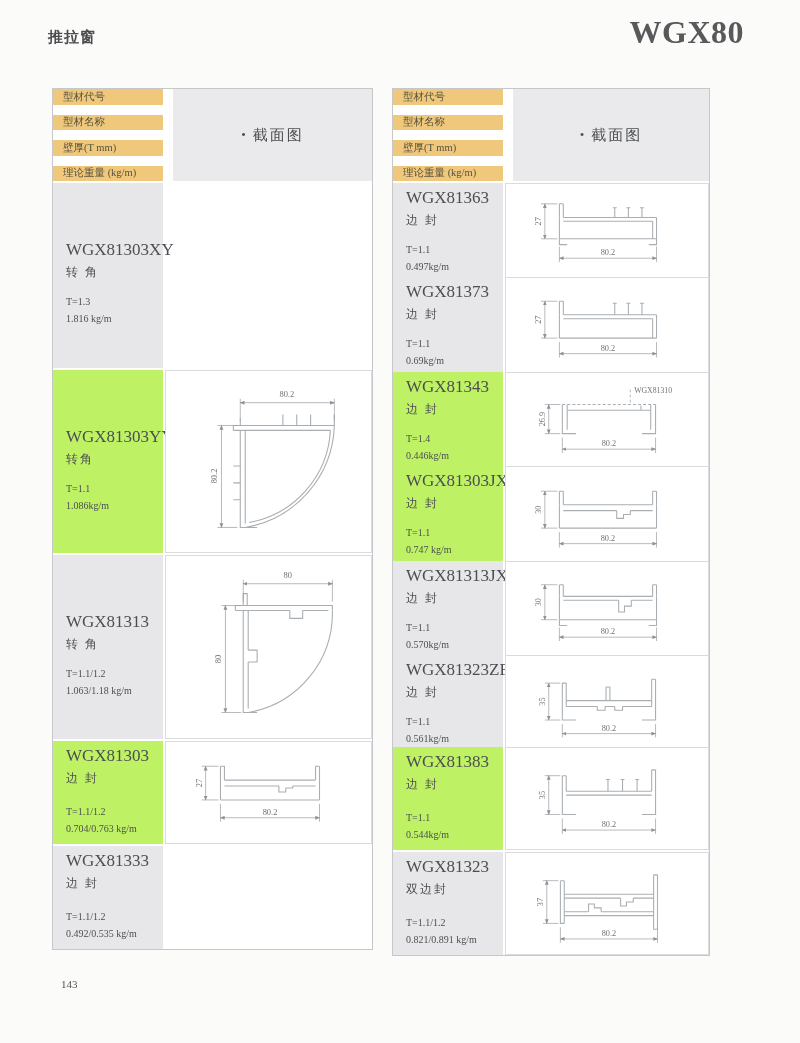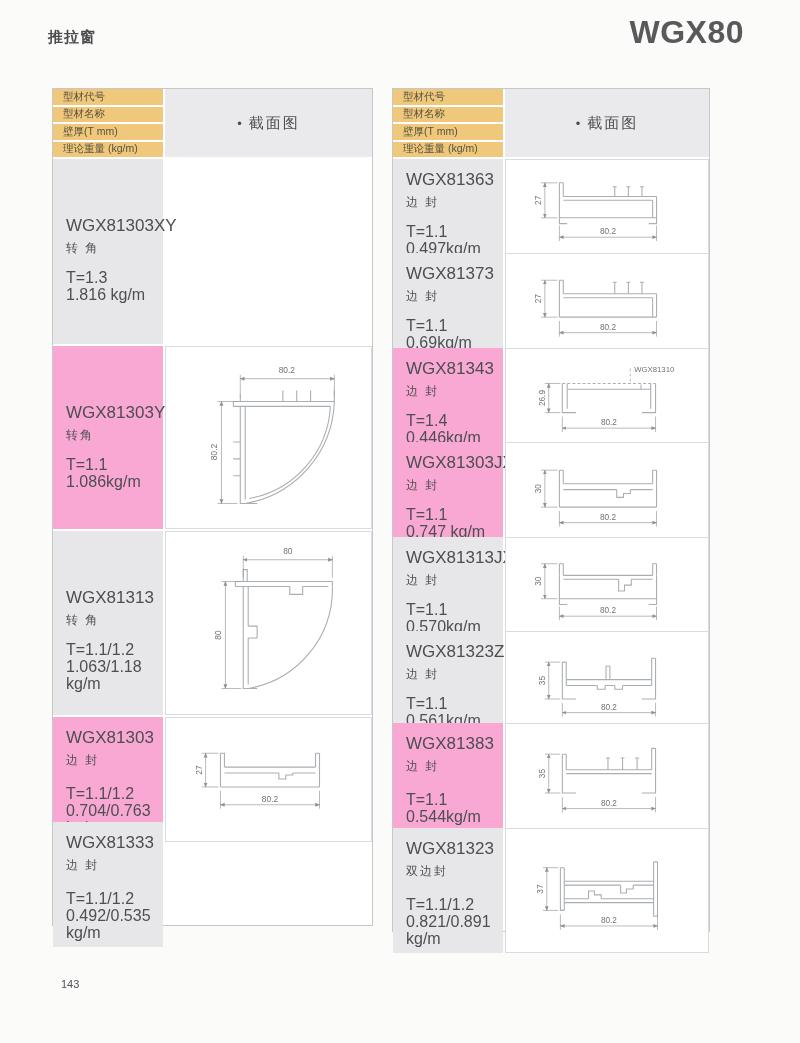--- a/index.html
+++ b/index.html
@@ -1,46 +1,46 @@
 <!DOCTYPE html>
 <html><head>
 <meta charset="utf-8">
 <style>
   html,body { margin:0; padding:0; background:#fbfbf9; }
   .page { position:relative; width:800px; height:1043px; background:#fbfbf9; overflow:hidden;
-          font-family:Liberation Sans, sans-serif; color:#4d4f52; }
+          font-family:Liberation Serif, serif; color:#4d4f52; }
 
   .title-left  { position:absolute; left:48px; top:28px; font-size:15px; font-weight:bold;
                  color:#4c4d4f; letter-spacing:1px; }
   .title-right { position:absolute; right:56px; top:14px; font-size:32px; font-weight:800;
                  color:#58595b; letter-spacing:.5px; }
 
   .ptable { position:absolute; top:88px; display:flex; flex-direction:column; gap:2px;
             background:#ffffff; border:1px solid #c6c7c9; box-sizing:border-box; }
   .ptable.left  { left:52px;  width:321px; }
   .ptable.right { left:392px; width:318px; }
 
-  .phead { display:grid; grid-template-columns:110px 1fr; grid-template-rows:repeat(4,15.5px); gap:2px; }
+  .phead { display:grid; grid-template-columns:110px 1fr; grid-template-rows:repeat(4,15.5px); gap:10px; }
   .hlab  { background:#f0c87c; font-size:10.5px; color:#56513f; display:flex; align-items:center;
            padding-left:10px; }
   .sec   { grid-column:2; grid-row:1/5; background:#eaeaec; display:flex; align-items:center;
            justify-content:center; font-size:15px; color:#4b4d50; letter-spacing:2px; gap:7px; }
   .sec .dot { font-size:13px; letter-spacing:0; }
 
   .prow { display:grid; grid-template-columns:110px 1fr; gap:2px; }
   .h185{height:185px} .h183{height:183px} .h184{height:184px}
   .h103{height:103px} .h92{height:92px} .h93{height:93px} .h90{height:90px}
 
-  .lab { background:#e7e7e9; box-sizing:border-box; padding:10px 6px 6px 13px; }
-  .lab.hl { background:#f9a8d4; }
+  .lab { background:#e7e7e9; box-sizing:border-box; padding:4px 6px 6px 13px; }
+  .lab.hl { background:#bef264; }
   .row-tall .lab { padding-top:56px; }
 
   .code  { font-size:17px; line-height:21px; color:#4c4e51; }
   .pname { font-size:12px; margin-top:4px; letter-spacing:2px; }
-  .spec  { font-size:16px; line-height:17px; }
+  .spec  { font-size:10px; line-height:17px; }
   .row-tall .spec { margin-top:12px; }
   .h103 .spec { margin-top:16px; }
   .h92 .spec, .h93 .spec, .h90 .spec { margin-top:12px; }
 
   .dia { background:#ffffff; border:1px solid #dadbdd; box-sizing:border-box; }
   .dia svg { display:block; width:100%; height:100%; }
 
   .pf  { fill:none; stroke:#a9aeb2; stroke-width:1.1; }
   .dl  { fill:none; stroke:#979ba0; stroke-width:.7; }
   .dsh { stroke-dasharray:3,2.2; }

